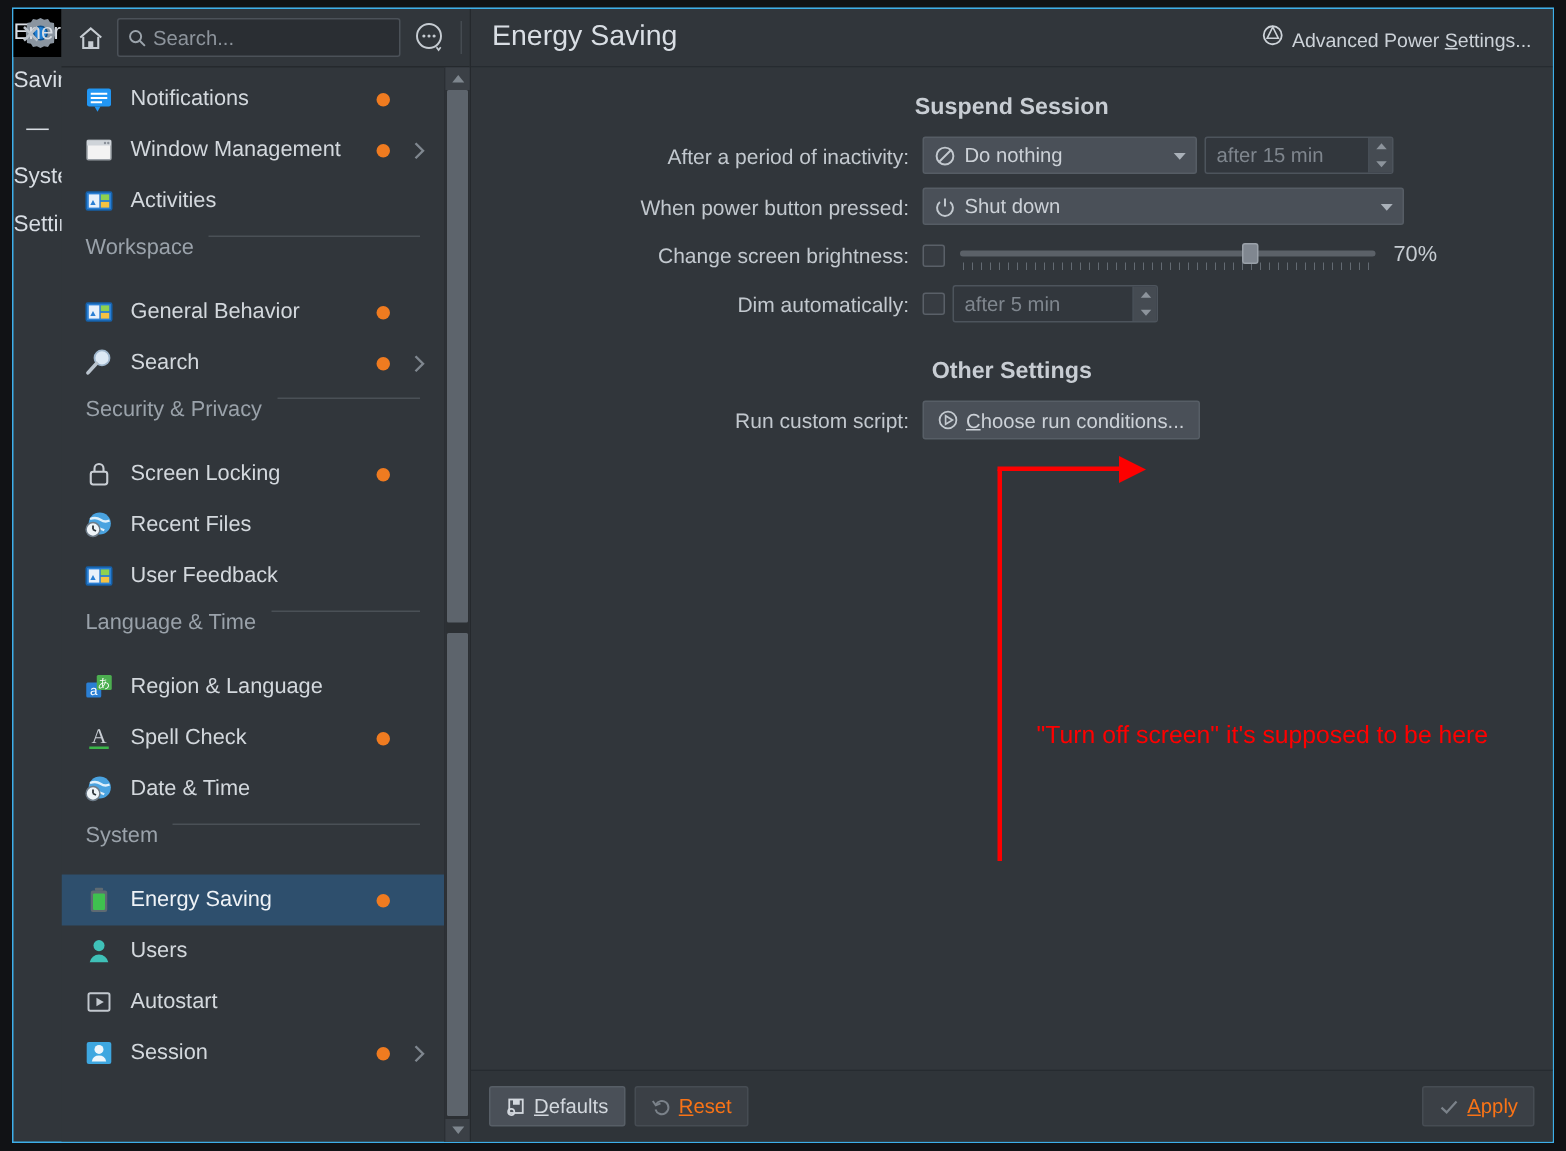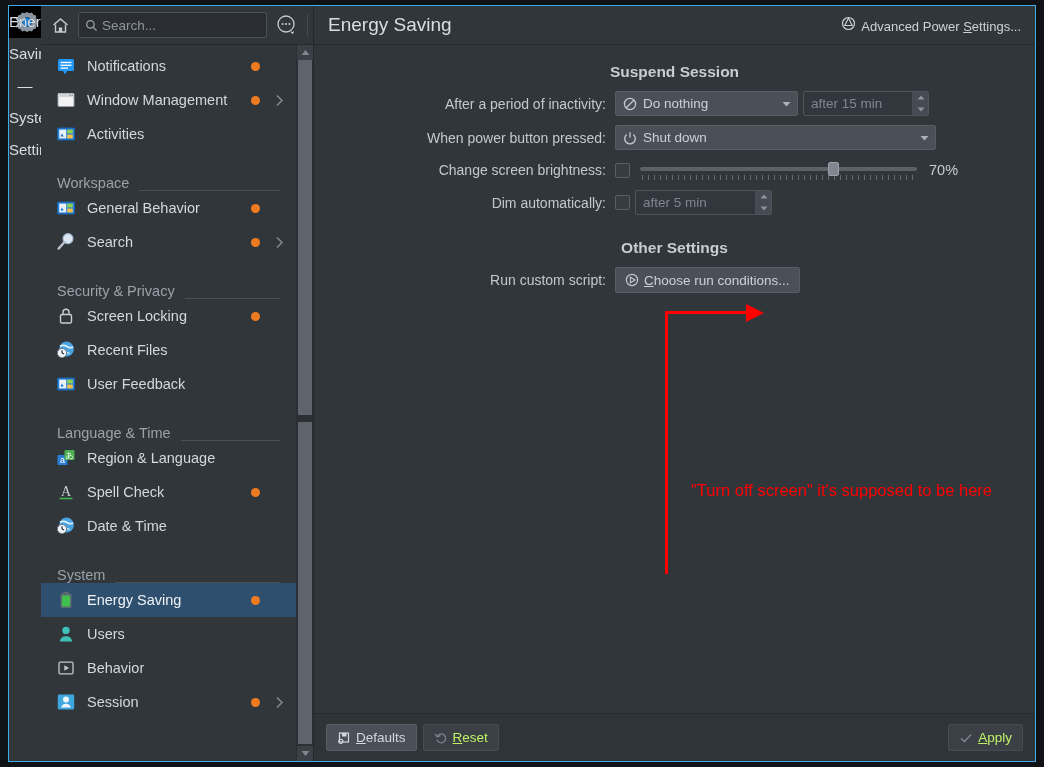--- a/index.html
+++ b/index.html
@@ -172,21 +172,21 @@
   }
   .sb-dot.hidden { visibility: hidden; }
   .sb-chev {
     width: 14px; flex: 0 0 14px;
     color: #7f878f;
     display: flex; align-items: center; justify-content: center;
   }
   .sb-chev.hidden { visibility: hidden; }
 
   .sb-header {
-    display: flex; align-items: flex-end;
+    display: flex; align-items: flex-start;
     gap: 10px;
     padding: 0 16px 0 16px;
     height: 34px;
     margin-top: 6px;
   }
   .sb-header-text {
     color: #9aa2aa;
     font-size: 14.5px;
     white-space: nowrap;
   }
@@ -415,21 +415,21 @@
     border-radius: 2px;
     display: inline-flex; align-items: center;
     gap: 5px; padding: 0 10px;
     box-sizing: border-box;
     font-size: 13.5px;
   }
   .footbtn.enabled {
     background: #4a5058; border: 1px solid #575e66; color: #d3d8de;
   }
   .footbtn.disabled {
-    background: #3b4046; border: 1px solid #464c53; color: #bef264;
+    background: #3b4046; border: 1px solid #464c53; color: #f97316;
   }
   .footbtn .u { text-decoration: underline; }
   .spacer { flex: 1 1 auto; }
 </style>
 </head>
 <body>
 
 <div id="screen">
   <div class="window">
 
@@ -737,21 +737,21 @@
                   </svg>
                 </span>
               </div>
               <div class="sb-item">
                 <span class="sb-icon">
                   <svg width="20" height="20" viewBox="0 0 20 20">
                     <rect x="3" y="4.2" width="14" height="11.6" rx="1.2" fill="none" stroke="#c2c8ce" stroke-width="1.3"></rect>
                     <polygon points="8.3,7.2 13.2,10 8.3,12.8" fill="#c2c8ce"></polygon>
                   </svg>
                 </span>
-                <span class="sb-label">Behavior</span>
+                <span class="sb-label">Autostart</span>
                 <span class="sb-dot hidden"></span>
                 <span class="sb-chev hidden">
                   <svg width="9" height="13" viewBox="0 0 9 13">
                     <polyline points="2,1.5 7,6.5 2,11.5" fill="none" stroke="currentColor" stroke-width="1.6"></polyline>
                   </svg>
                 </span>
               </div>
               <div class="sb-item">
                 <span class="sb-icon">
                   <svg width="20" height="20" viewBox="0 0 20 20">

